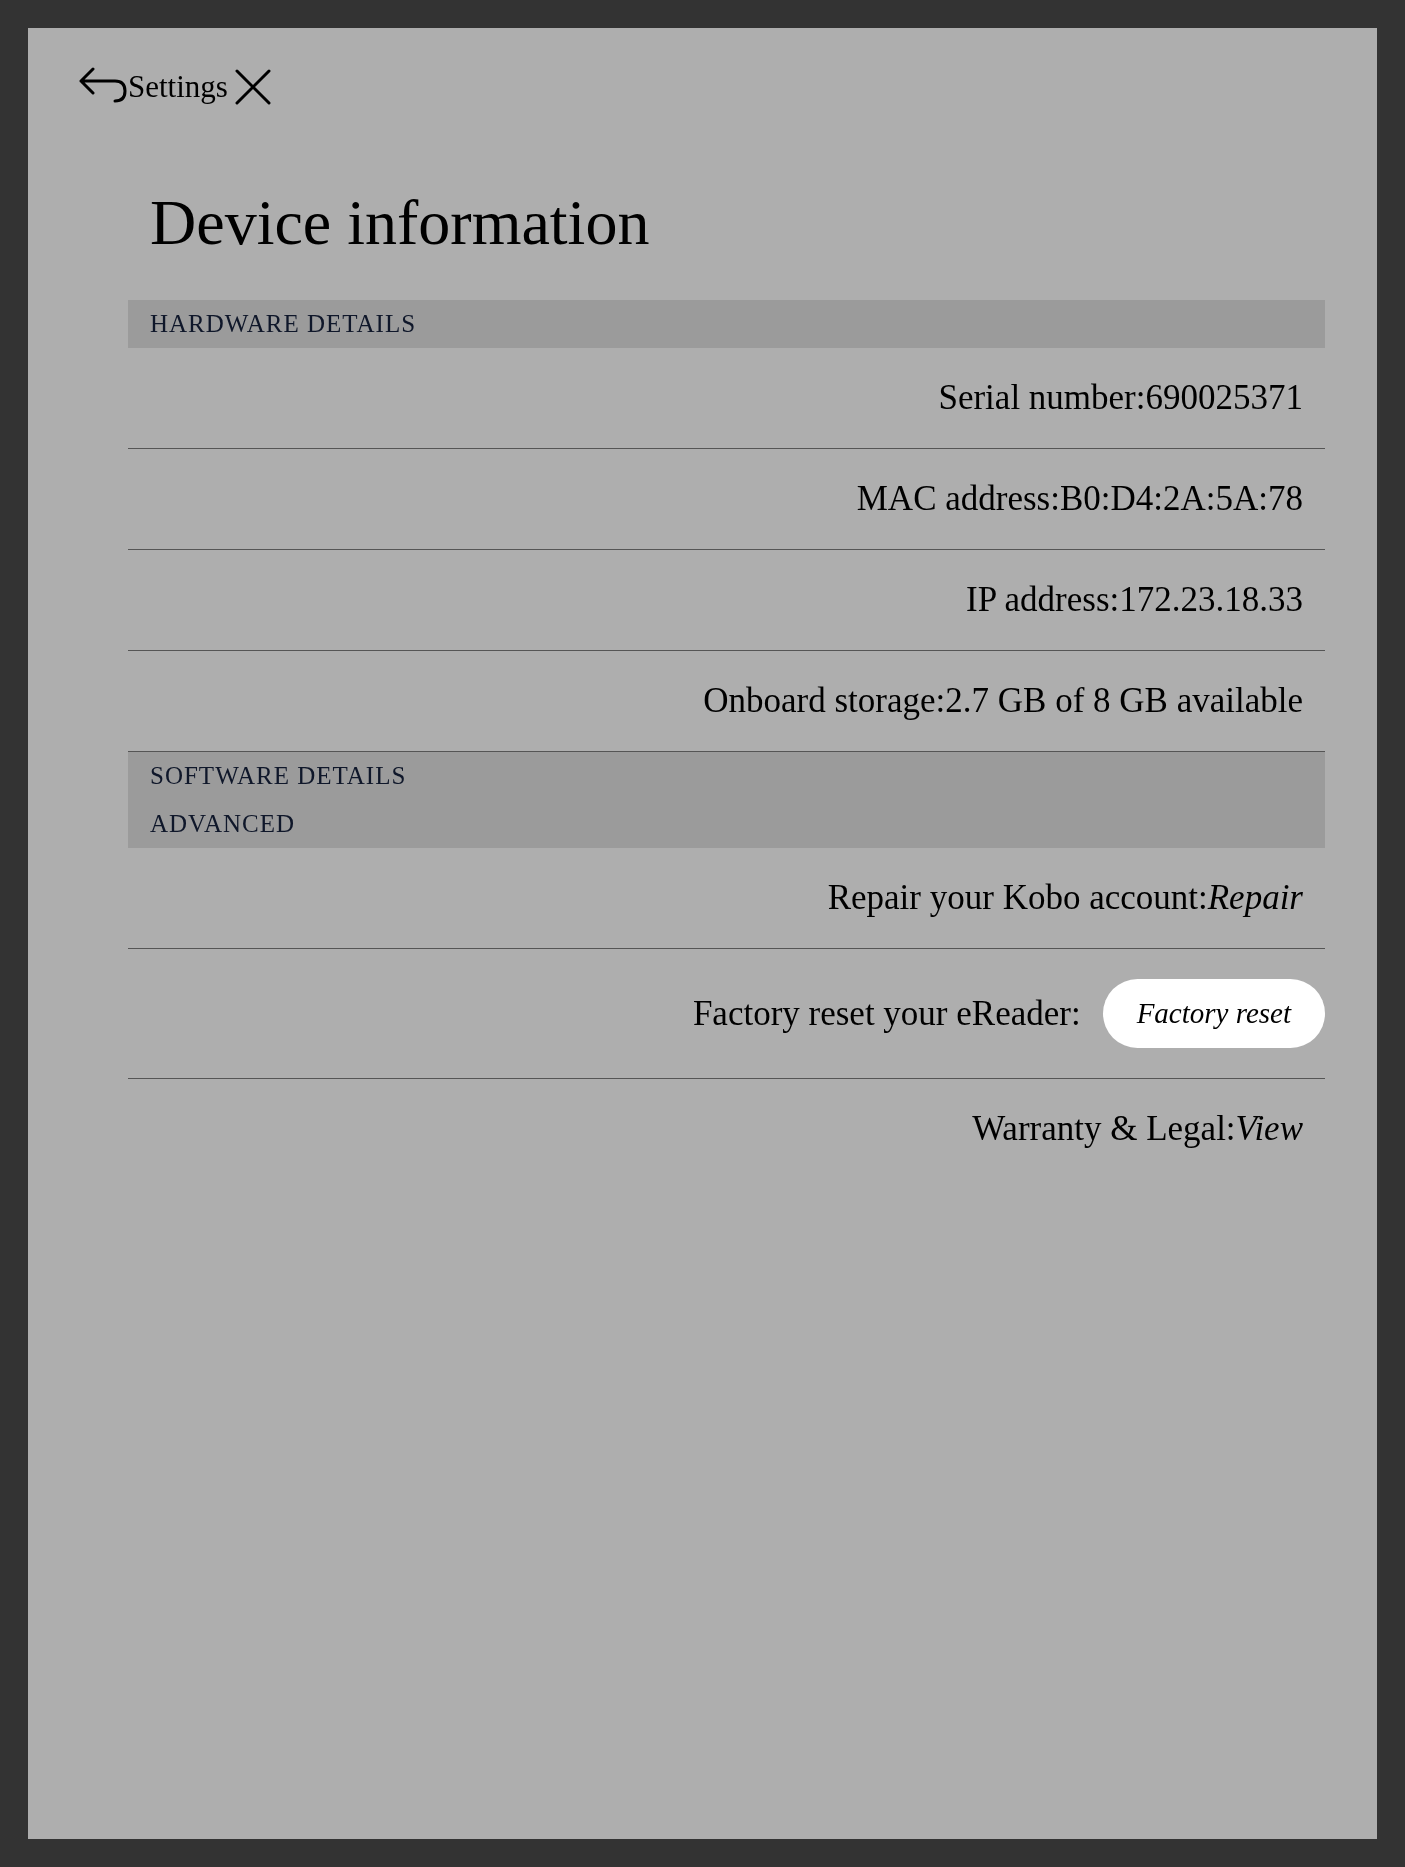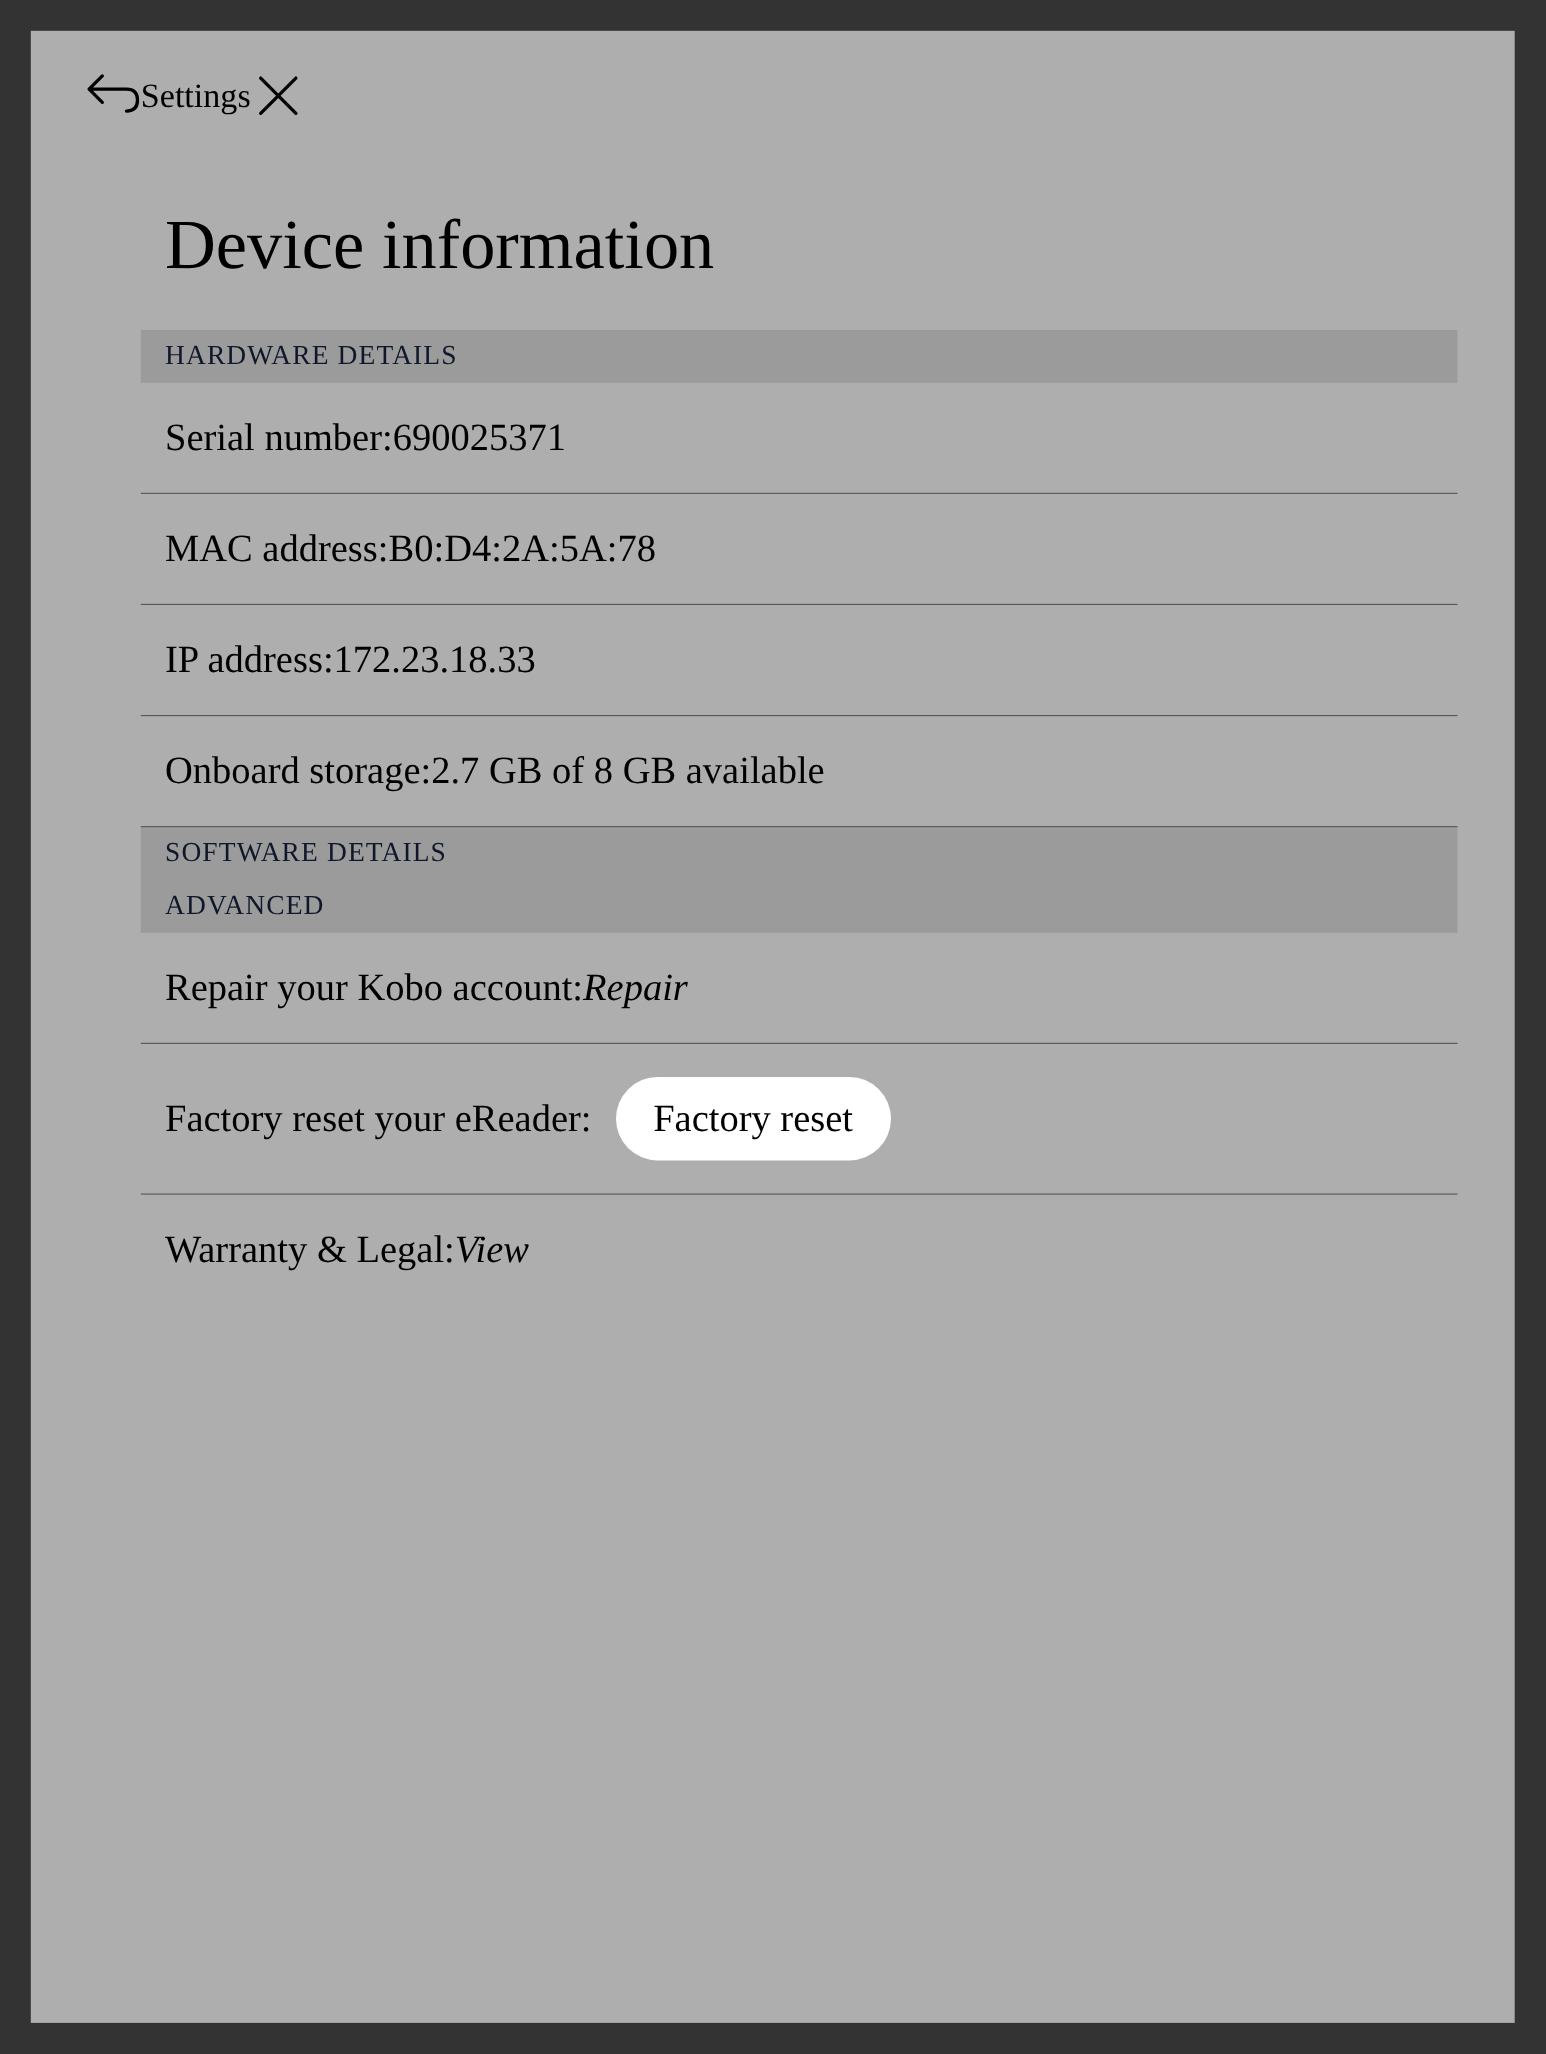--- a/index.html
+++ b/index.html
@@ -62,21 +62,21 @@
     .section-header {
       background: #9b9b9b;
       padding: 10px 22px;
       font-size: 25px;
       letter-spacing: 1px;
       color: #0f172a;
       font-family: Georgia, serif;
     }
     .row {
       display: flex;
-      justify-content: flex-start;
+      justify-content: flex-end;
       align-items: center;
       padding: 30px 22px;
       border-bottom: 1px solid #555;
       position: relative;
     }
     .row:last-child {
       border-bottom: none;
     }
     .row-label {
       font-size: 35px;
@@ -90,21 +90,22 @@
     .row-action {
       font-size: 35px;
       color: #000;
       font-style: italic;
       cursor: pointer;
     }
     .highlight-pill {
       background: #fff;
       border-radius: 50px;
       padding: 18px 34px;
-      font-size: 35px;
+      font-size: 29px;
+      font-style: italic;
       color: #000;
       min-width: 180px;
       text-align: center;
       position: relative;
       right: -22px;
     }
   </style>
 </head>
 <body>
 

